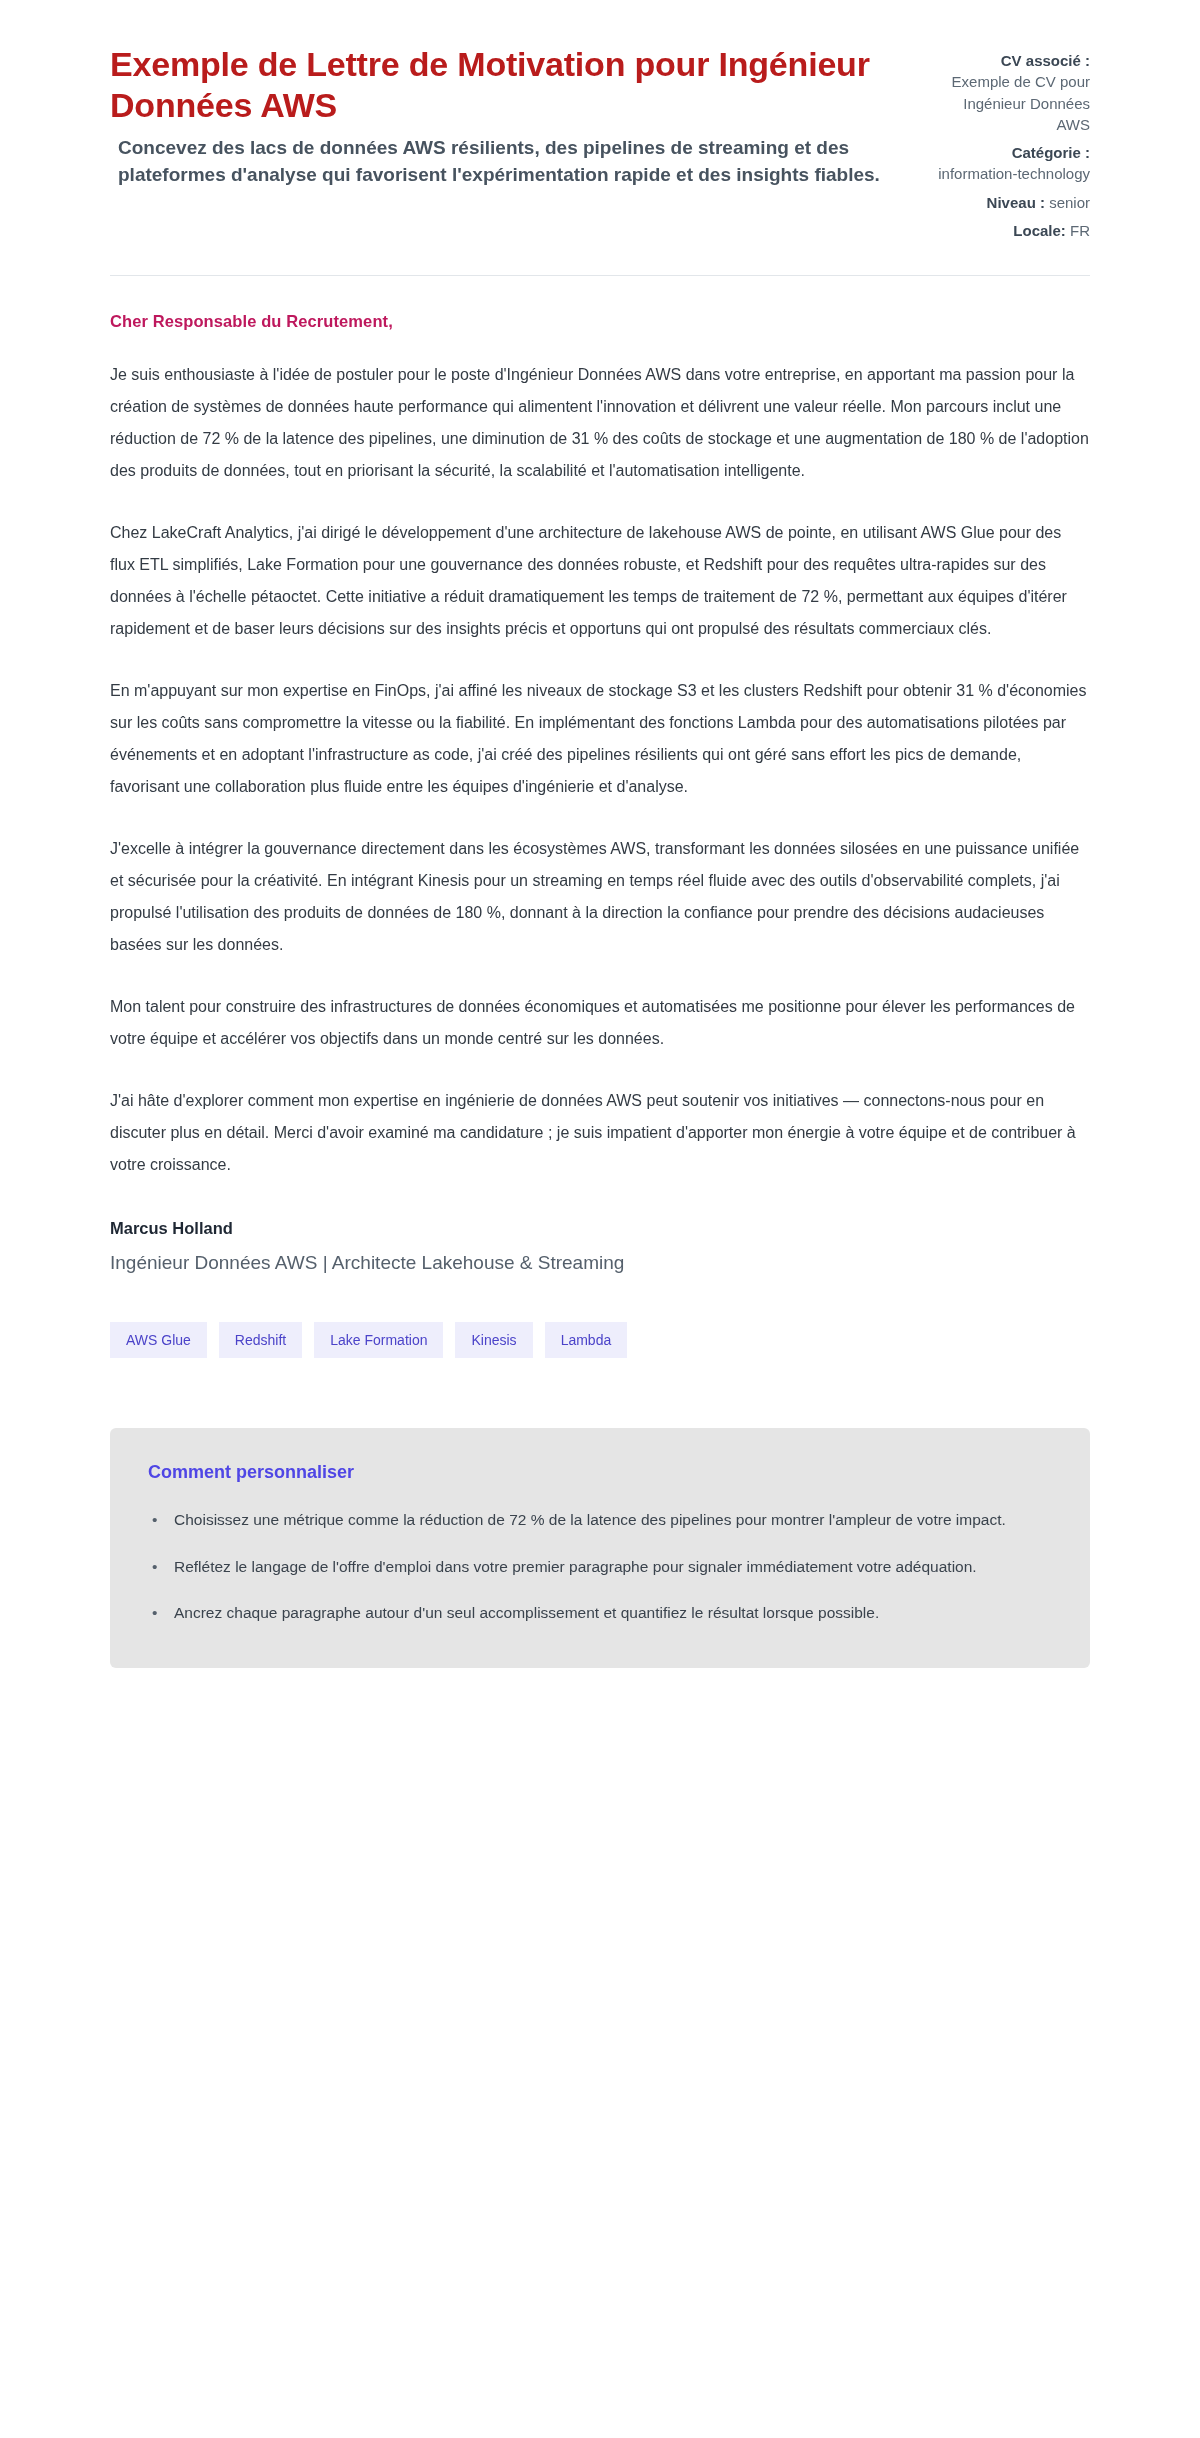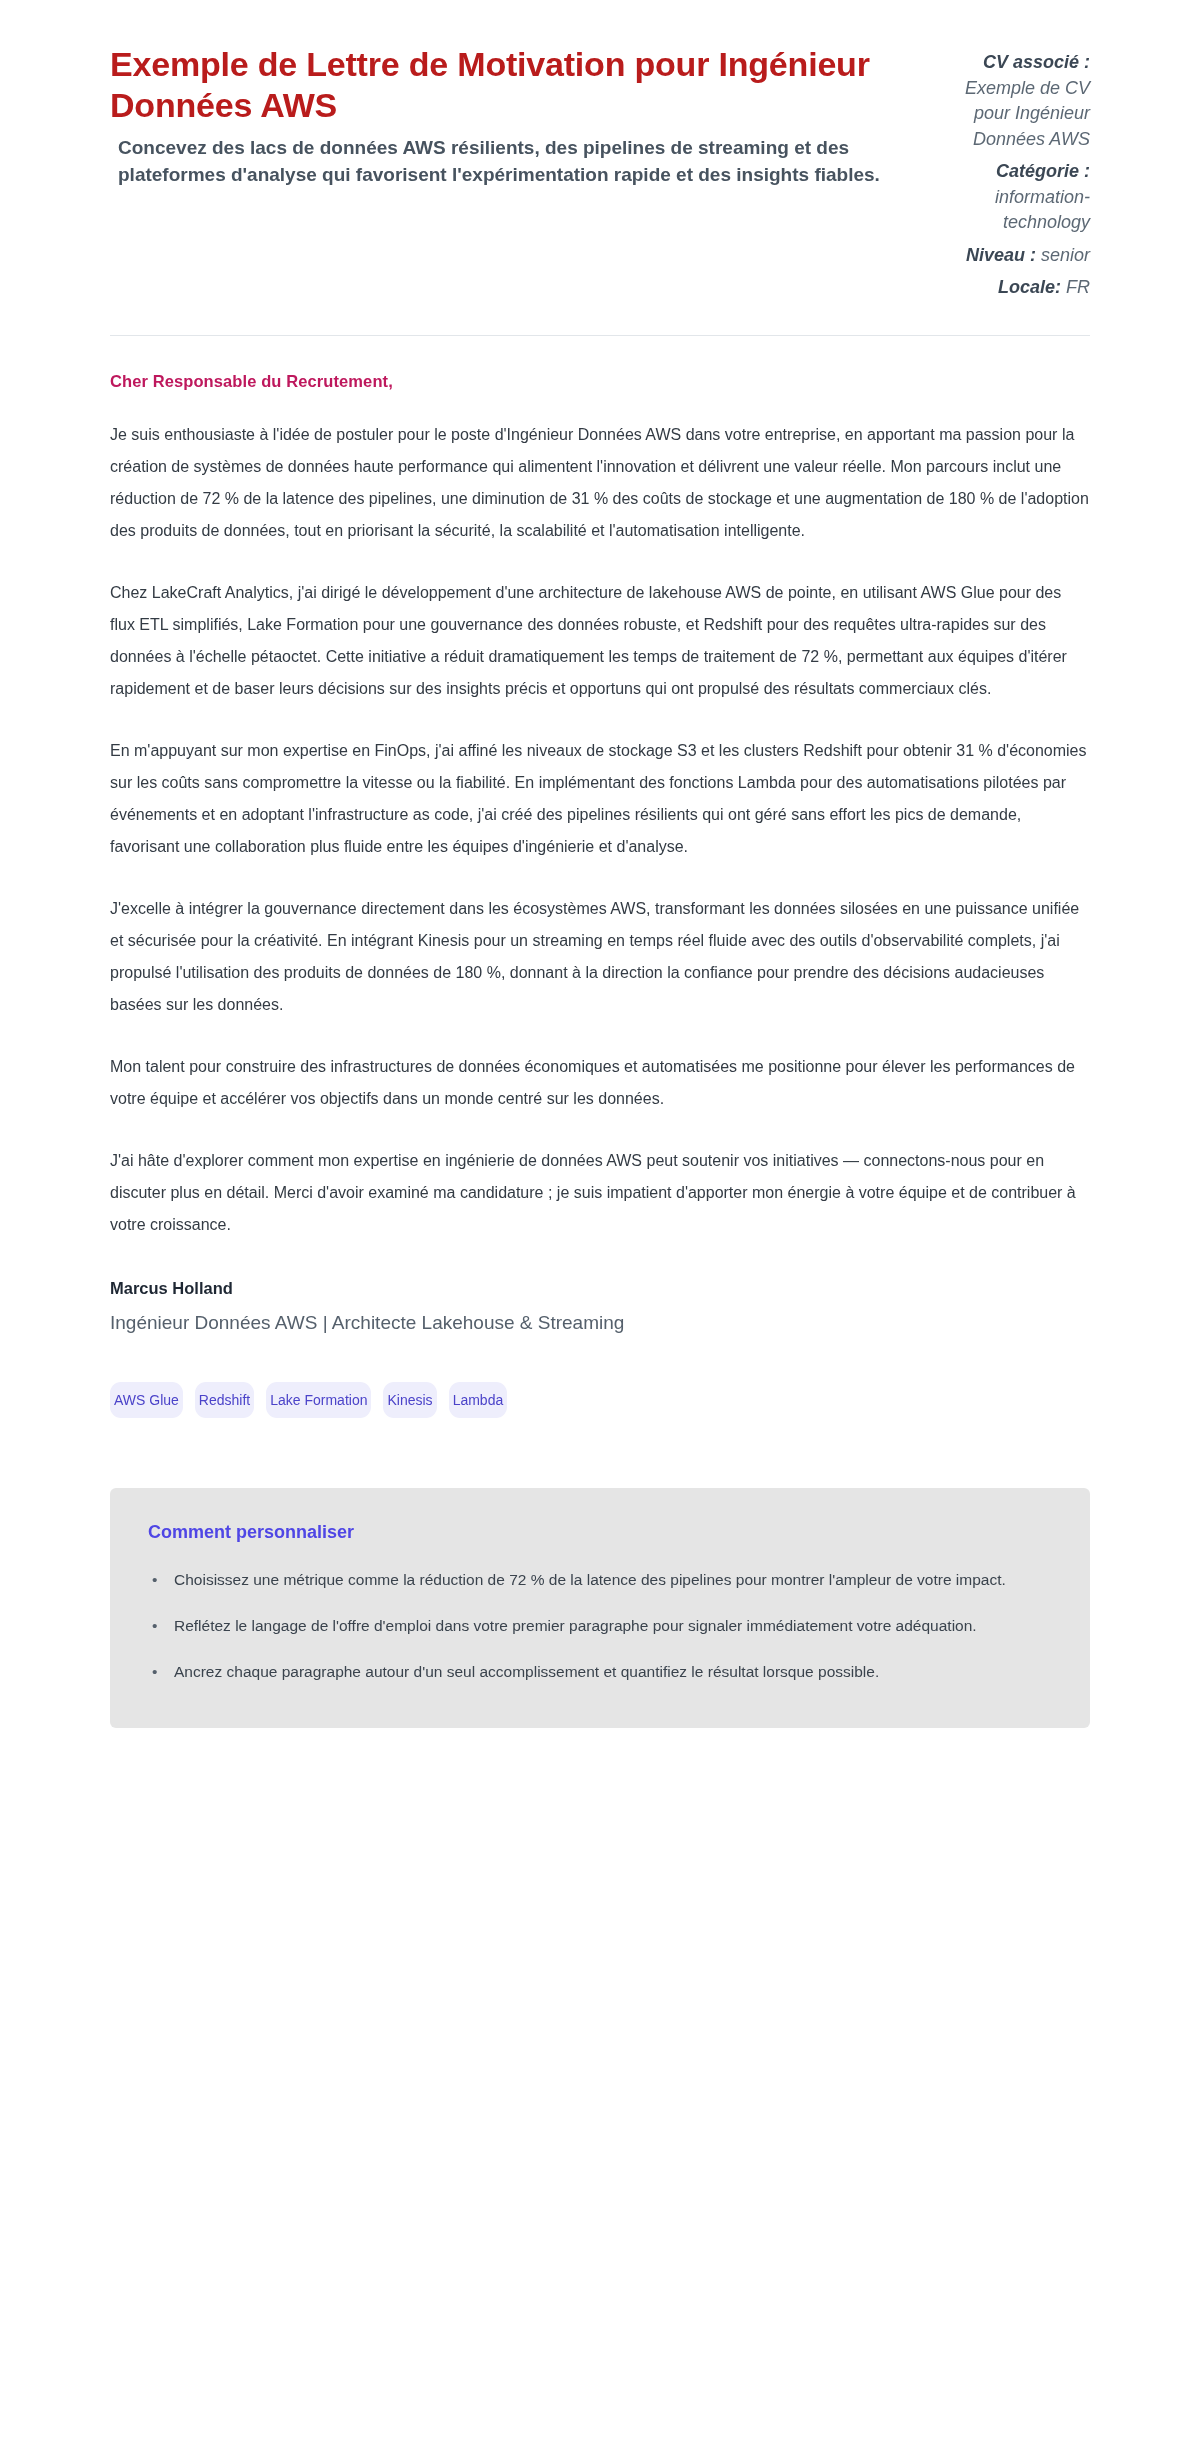--- a/index.html
+++ b/index.html
@@ -53,25 +53,24 @@
     line-height: 1.42;
     font-weight: 700;
     color: #47535f;
     margin: 8px;
   }
 
   .header-meta {
     flex: 0 0 auto;
     width: 155px;
     text-align: right;
-    font-size: 18px;
+    font-size: 15px;
     line-height: 1.42;
     color: #5c6874;
     padding-top: 6px;
-    font-style: italic;
   }
   .meta-row { margin-bottom: 7px; }
   .meta-row:last-child { margin-bottom: 0; }
   .meta-label {
     font-weight: 700;
     color: #3b4754;
   }
   .meta-value { color: #5c6874; }
 
   .rule {
@@ -119,22 +118,22 @@
     display: flex;
     flex-wrap: wrap;
     gap: 12px;
     padding-top: 48px;
   }
   .tag {
     background: #eeeefc;
     color: #4b43c9;
     font-size: 14px;
     line-height: 1;
-    padding: 11px 4px;
-    border-radius: 11px;
+    padding: 11px 16px;
+    border-radius: 0;
     white-space: nowrap;
   }
 
   
   .callout {
     margin-top: 70px;
     background: #e5e5e5;
     border-radius: 6px;
     padding: 34px 38px 40px 38px;
   }

